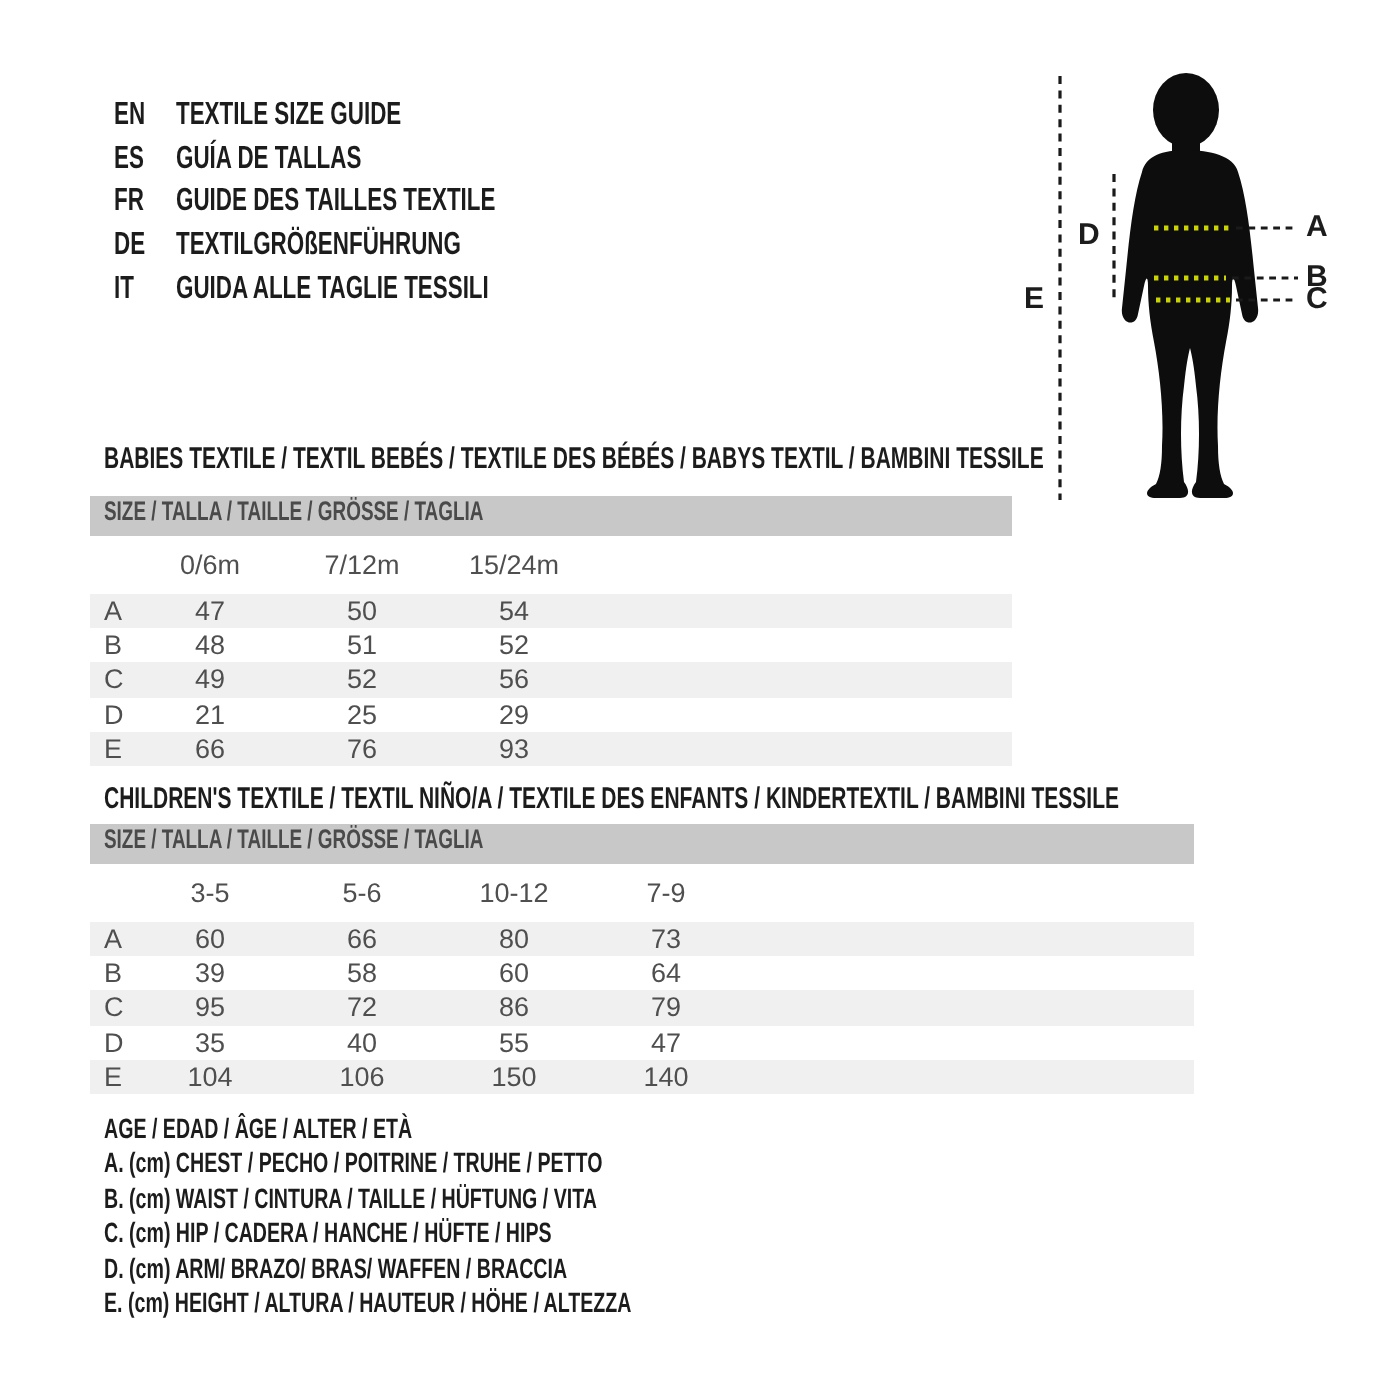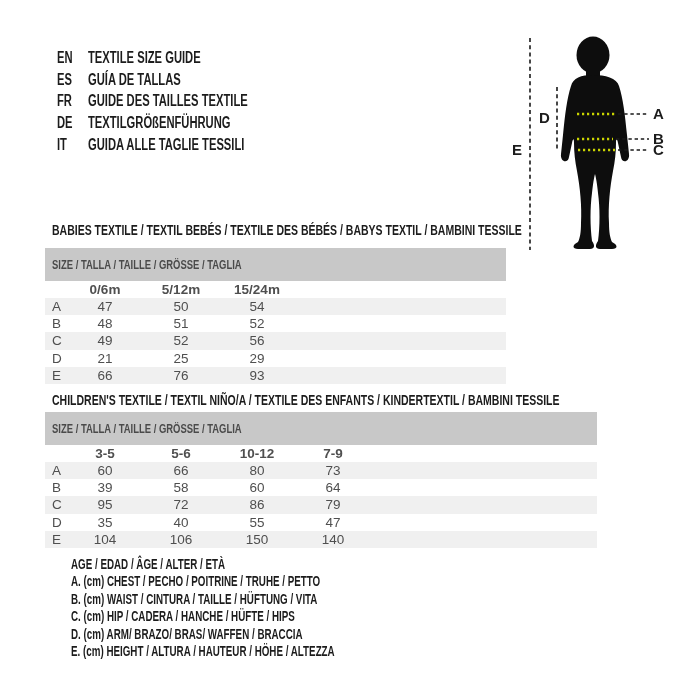--- a/index.html
+++ b/index.html
@@ -16,37 +16,37 @@
               font-size:16px; font-weight:bold; color:#1c1c1c; }
 
   
   .figure { position:absolute; left:505px; top:30px; width:195px; height:225px; }
   .figure svg { position:absolute; left:0; top:0; }
   .fig-label { position:absolute; font-size:15px; font-weight:bold; color:#1c1c1c; line-height:18px; }
 
   
   .tbl-title { position:absolute; left:52px; height:16px; font-size:15px; font-weight:bold; color:#1c1c1c; }
   .table { position:absolute; left:45px; }
-  .thead { height:33px; background:#c8c8c8; display:flex; align-items:center; padding-left:7px;
+  .thead { height:20px; background:#c8c8c8; display:flex; padding-left:7px;
            box-sizing:border-box; font-size:13.5px; font-weight:bold; color:#4a4a4a; }
   .trow { display:grid; grid-template-columns:22px 76px 76px 76px 76px 1fr; height:17.2px;
           align-items:center; font-size:13.5px; color:#4f4f4f; }
-  .trow.sizes { height:17px;font-weight:bold; }
+  .trow.sizes { height:29px; }
   .cell { text-align:center; }
   .lbl { text-align:left; padding-left:7px; box-sizing:border-box; }
   .alt { background:#f0f0f0; }
   #babies-title { top:221px; }
   #children-title { top:391px; }
   #babies-table { top:248px; width:461px; }
   #children-table { top:412px; width:552px; }
 
   
   .legend { position:absolute; left:52px; top:555px; }
   .legend-line { height:17.5px; display:flex; align-items:center;
-                 font-size:14px; font-weight:bold; color:#1c1c1c;margin-left:19px; }
+                 font-size:14px; font-weight:bold; color:#1c1c1c; }
 </style>
 </head>
 <body>
 
 <div class="canvas">
 
   <div class="lang-block">
     <div class="lang-row">
       <span class="cond">EN</span>
       <span class="cond">TEXTILE SIZE GUIDE</span>
@@ -104,21 +104,21 @@
   <div class="tbl-title" id="babies-title">
     <span class="cond">BABIES TEXTILE / TEXTIL BEBÉS / TEXTILE DES BÉBÉS / BABYS TEXTIL  / BAMBINI TESSILE</span>
   </div>
   <div class="table" id="babies-table">
     <div class="thead">
       <span class="cond">SIZE / TALLA / TAILLE / GRÖSSE / TAGLIA</span>
     </div>
     <div class="trow sizes">
       <span class="cell lbl"></span>
       <span class="cell">0/6m</span>
-      <span class="cell">5/12m</span>
+      <span class="cell">7/12m</span>
       <span class="cell">15/24m</span>
     </div>
     <div class="trow alt">
       <span class="cell lbl">A</span>
       <span class="cell">47</span>
       <span class="cell">50</span>
       <span class="cell">54</span>
     </div>
     <div class="trow">
       <span class="cell lbl">B</span>

